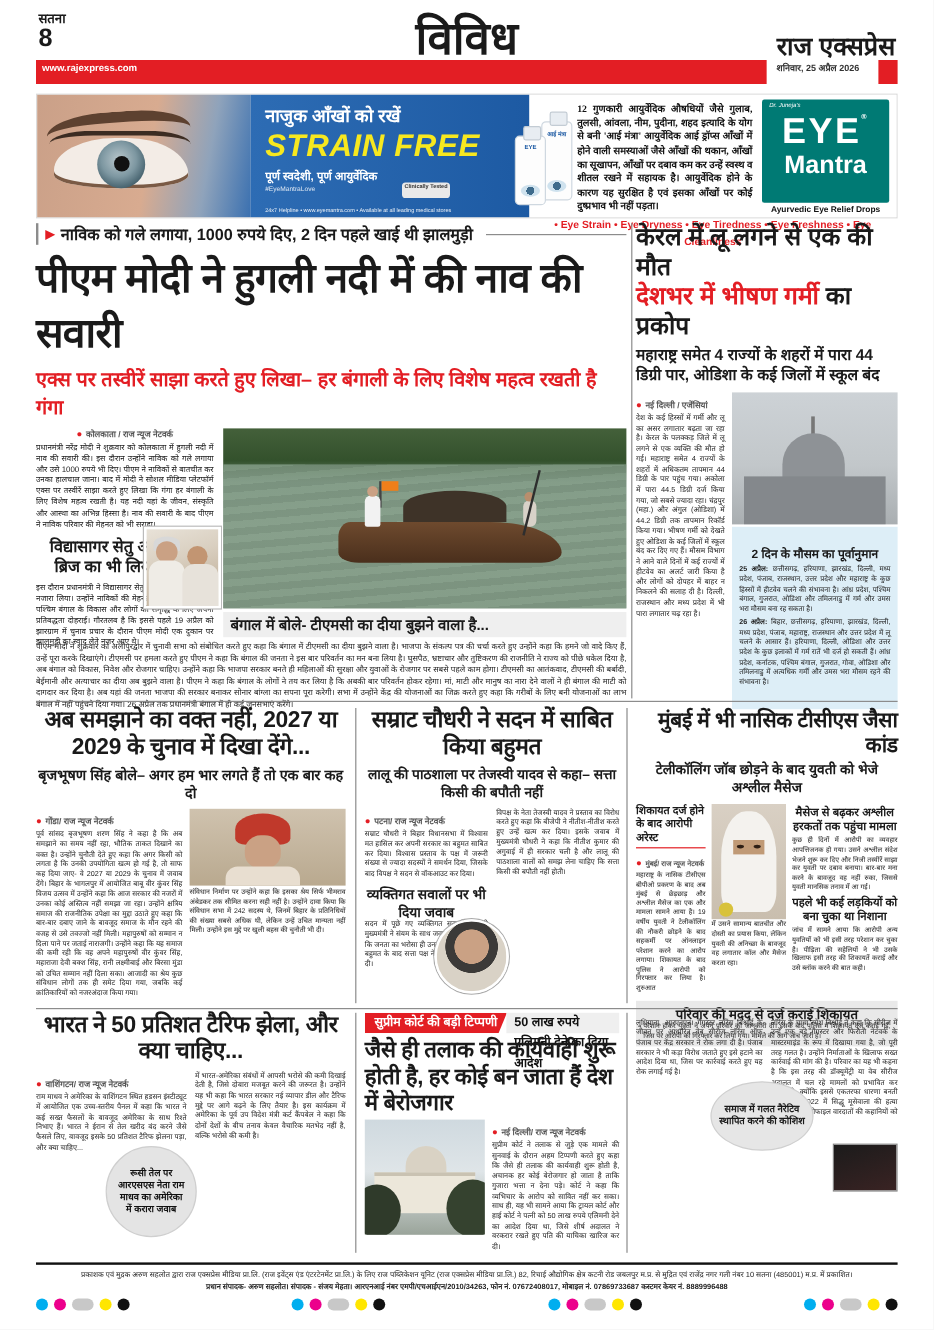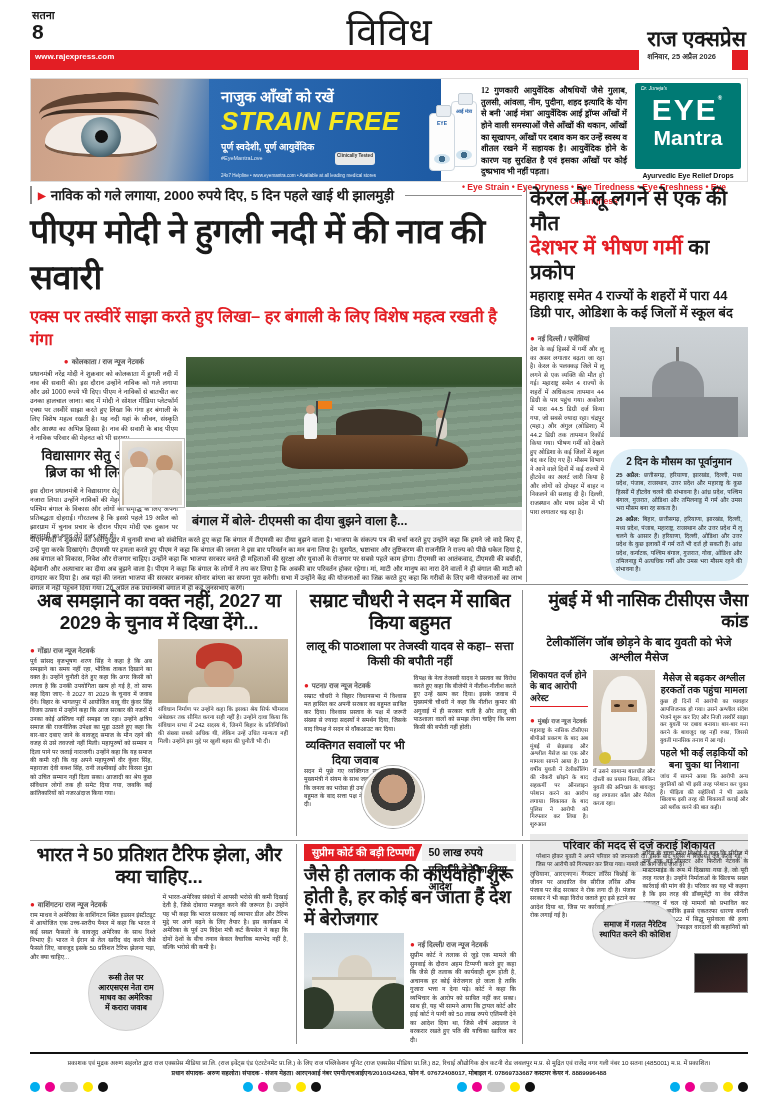--- a/index.html
+++ b/index.html
@@ -6,21 +6,21 @@
   html,body { background:#f2f2f2; }
   .page { position:relative; width:778px; height:1108px; background:#fff; margin:0 auto;
           font-family:"Liberation Sans", sans-serif; color:#1a1a1a; overflow:hidden; }
   .rule-h { position:absolute; background:#8c8c8c; height:1px; }
   .rule-v { position:absolute; background:#8c8c8c; width:1px; }
 
   
   .mast-city { position:absolute; top:7px; left:32px; font-size:11px; font-weight:700; }
   .mast-page { position:absolute; top:20px; left:32px; font-size:21px; font-weight:800; }
   .mast-section { position:absolute; top:4px; left:0; right:0; text-align:center;
-                  font-size:38px; font-weight:400; font-family:"Liberation Serif", serif; }
+                  font-size:38px; font-weight:700; font-family:"Liberation Serif", serif; }
   .mast-brand { position:absolute; top:24px; right:32px; font-size:21px; font-weight:800; }
   .mast-bar { position:absolute; top:50px; left:30px; right:30px; height:20px; display:flex; align-items:stretch; }
   .mast-bar .site { flex:1; background:#e31e24; color:#fff; font-size:8px; font-weight:700; line-height:13px; padding-left:5px; }
   .mast-bar .date { background:#fff; color:#333; font-size:7.5px; font-weight:700; line-height:13px; padding:0 8px; }
   .mast-bar .sq { width:16px; margin-left:8px; background:#e31e24; }
 
   
   .ad { position:absolute; top:78px; left:30px; width:718px; height:104px; display:flex; border:1px solid #dcdcdc; }
   .ad-photo { position:relative; width:178px; background:linear-gradient(100deg,#caa088 0%,#d8ab90 52%,#8fa3bb 78%,#3a70b0 100%); overflow:hidden; }
   .brow { position:absolute; left:8px; top:14px; width:120px; height:34px; border-top:9px solid #5d4130; border-radius:50%/60%; transform:rotate(-4deg); }
@@ -97,21 +97,21 @@
   .heat-hl { font-size:20.5px; font-weight:800; line-height:1.2; }
   .heat-hl .red { color:#e31e24; }
   .heat-sub { font-size:13px; font-weight:700; margin-top:4px; line-height:1.3; }
   .heat-row { display:flex; gap:6px; margin-top:5px; }
   .heat-colL { width:74px; }
   .heat-colR { flex:1; }
   .heat-photo { position:relative; width:100%; height:110px; overflow:hidden; background:linear-gradient(180deg,#cdd2d6 0%,#c2c7ca 55%,#a9aeb1 100%); }
   .hp-dome { position:absolute; left:42px; top:34px; width:52px; height:52px; border-radius:50% 50% 0 0; background:#8e9296; }
   .hp-base { position:absolute; left:10px; top:70px; right:10px; height:40px; background:#84888c; }
   .hp-spire { position:absolute; left:66px; top:20px; width:3px; height:16px; background:#777; }
-  .weather-box { background:#ddeef7; margin-top:12px; padding:5px 6px;border-radius:23px; }
+  .weather-box { background:#ddeef7; margin-top:2px; padding:15px 6px; }
   .weather-title { font-size:10px; font-weight:800; text-align:center; margin-bottom:3px; }
   .weather-entry { font-size:5.9px; line-height:1.4; text-align:justify; color:#222; margin-bottom:3px; }
   .weather-entry b { font-weight:800; }
 
   
   .mid-hl { font-size:19px; font-weight:800; line-height:1.18; letter-spacing:-0.3px; }
   .mid-sub { font-size:12px; font-weight:700; margin-top:4px; line-height:1.3; }
   .brij { position:absolute; top:590px; left:30px; width:258px; height:246px; }
   .brij-hl { text-align:center; }
   .brij-sub { text-align:center; }
@@ -173,21 +173,21 @@
   .div-photo { position:relative; width:100px; height:96px; overflow:hidden; background:linear-gradient(180deg,#cfd9df 0%,#dfe5e8 45%,#9aa49a 100%); }
   .dp-dome { position:absolute; left:34px; top:22px; width:34px; height:34px; border-radius:50% 50% 0 0; background:#d9d2c4; }
   .dp-block { position:absolute; left:8px; top:44px; right:8px; height:34px; background:#ece7da; border-top:3px solid #c9c2b2; }
   .dp-tree1 { position:absolute; left:-10px; top:54px; width:40px; height:44px; border-radius:50%; background:#2f3a2a; }
   .dp-tree2 { position:absolute; right:-12px; top:50px; width:44px; height:48px; border-radius:50%; background:#35422f; }
   .div-coltxt { flex:1; }
   .lawrence { position:absolute; top:844px; left:530px; width:218px; height:200px; }
   .law-hl { font-family:"Liberation Serif", serif; font-size:20px; font-weight:700; line-height:1.2; text-align:center; letter-spacing:-0.3px; }
   .law-hl .red { color:#e31e24; }
   .law-sub { font-size:11.5px; font-weight:700; text-align:center; margin-top:4px; line-height:1.3; }
-  .law-cols { position:relative; display:flex; gap:7px; margin-top:5px;align-items:center; }
+  .law-cols { position:relative; display:flex; gap:7px; margin-top:5px; }
   .law-cols .c { flex:1; }
   .law-oval { position:absolute; left:62px; top:52px; width:86px; height:58px; border-radius:50%; background:#e6e6e6; border:1px solid #cfcfcf;
               display:flex; align-items:center; justify-content:center; text-align:center; font-size:8px; font-weight:800; line-height:1.3; padding:6px; }
   .law-still { position:absolute; right:0; top:104px; width:54px; height:40px; background:linear-gradient(160deg,#1b1b1b,#3a2323); border:1px solid #888; }
 
   
   .foot-line { position:absolute; top:1052px; left:30px; right:30px; height:1.5px; background:#111; }
   .imprint { position:absolute; left:40px; right:40px; text-align:center; font-size:6.2px; color:#222; line-height:1.5; }
   .imp1 { top:1058px; }
   .imp2 { top:1068px; font-weight:700; }
@@ -250,21 +250,21 @@
           <div class="ad-sub">Ayurvedic Eye Relief Drops</div>
         </div>
       </div>
       <div class="ad-benefits">• Eye Strain • Eye Dryness • Eye Tiredness • Eye Freshness • Eye Cleanliness</div>
     </div>
   </div>
 
   <section class="lead">
     <div class="kicker">
       <span class="arr">▶</span>
-      <span>नाविक को गले लगाया, 2000 रुपये दिए, 5 दिन पहले खाई थी झालमुड़ी</span>
+      <span>नाविक को गले लगाया, 1000 रुपये दिए, 2 दिन पहले खाई थी झालमुड़ी</span>
       <span class="tail"></span>
     </div>
     <h1 class="lead-hl">पीएम मोदी ने हुगली नदी में की नाव की सवारी</h1>
     <div class="lead-sub">एक्स पर तस्वीरें साझा करते हुए लिखा– हर बंगाली के लिए विशेष महत्व रखती है गंगा</div>
     <div class="lead-grid">
       <div class="lead-left">
         <span class="byline"><span class="dot">●</span><span>कोलकाता / राज न्यूज नेटवर्क</span></span>
         <p class="small">प्रधानमंत्री नरेंद्र मोदी ने शुक्रवार को कोलकाता में हुगली नदी में नाव की सवारी की। इस दौरान उन्होंने नाविक को गले लगाया और उसे 1000 रुपये भी दिए। पीएम ने नाविकों से बातचीत कर उनका हालचाल जाना। बाद में मोदी ने सोशल मीडिया प्लेटफॉर्म एक्स पर तस्वीरें साझा करते हुए लिखा कि गंगा हर बंगाली के लिए विशेष महत्व रखती है। यह नदी यहां के जीवन, संस्कृति और आस्था का अभिन्न हिस्सा है। नाव की सवारी के बाद पीएम ने नाविक परिवार की मेहनत को भी सराहा।</p>
         <div class="substory-hl">विद्यासागर सेतु और हावड़ा ब्रिज का भी लिया नजारा</div>
         <p class="small">इस दौरान प्रधानमंत्री ने विद्यासागर सेतु और हावड़ा ब्रिज का भी नजारा लिया। उन्होंने नाविकों की मेहनत की सराहना करते हुए पश्चिम बंगाल के विकास और लोगों की समृद्धि के लिए अपनी प्रतिबद्धता दोहराई। गौरतलब है कि इससे पहले 19 अप्रैल को झारग्राम में चुनाव प्रचार के दौरान पीएम मोदी एक दुकान पर झालमुड़ी का स्वाद लेते नजर आए थे।</p>
@@ -314,20 +314,21 @@
           <div class="weather-entry"><b>26 अप्रैल:</b> <span>बिहार, छत्तीसगढ़, हरियाणा, झारखंड, दिल्ली, मध्य प्रदेश, पंजाब, महाराष्ट्र, राजस्थान और उत्तर प्रदेश में लू चलने के आसार हैं। हरियाणा, दिल्ली, ओडिशा और उत्तर प्रदेश के कुछ इलाकों में गर्म रातें भी दर्ज हो सकती हैं। आंध्र प्रदेश, कर्नाटक, पश्चिम बंगाल, गुजरात, गोवा, ओडिशा और तमिलनाडु में अत्यधिक गर्मी और उमस भरा मौसम रहने की संभावना है।</span></div>
         </div>
       </div>
     </div>
   </section>
 
   <div class="rule-h" style="left:30px; right:30px; top:584px;"></div>
 
   <section class="brij">
     <div class="mid-hl brij-hl">अब समझाने का वक्त नहीं, 2027 या 2029 के चुनाव में दिखा देंगे...</div>
+    <div class="mid-sub brij-sub">बृजभूषण सिंह बोले– अगर हम भार लगते हैं तो एक बार कह दो</div>
     <div class="brij-grid">
       <div class="brij-txt">
         <span class="byline"><span class="dot">●</span><span>गोंडा/ राज न्यूज नेटवर्क</span></span>
         <p class="small" style="font-size:6px">पूर्व सांसद बृजभूषण शरण सिंह ने कहा है कि अब समझाने का समय नहीं रहा, भौतिक ताकत दिखाने का वक्त है। उन्होंने चुनौती देते हुए कहा कि अगर किसी को लगता है कि उनकी उपयोगिता खत्म हो गई है, तो साफ कह दिया जाए- वे 2027 या 2029 के चुनाव में जवाब देंगे। बिहार के भागलपुर में आयोजित बाबू वीर कुंवर सिंह विजय उत्सव में उन्होंने कहा कि आज सरकार की नजरों में उनका कोई अस्तित्व नहीं समझा जा रहा। उन्होंने क्षत्रिय समाज की राजनीतिक उपेक्षा का मुद्दा उठाते हुए कहा कि बार-बार दबाए जाने के बावजूद समाज के मौन रहने की वजह से उसे तवज्जो नहीं मिली। महापुरुषों को सम्मान न दिला पाने पर जताई नाराजगी। उन्होंने कहा कि यह समाज की कमी रही कि वह अपने महापुरुषों वीर कुंवर सिंह, महाराजा देवी बक्श सिंह, रानी लक्ष्मीबाई और बिरसा मुंडा को उचित सम्मान नहीं दिला सका। आजादी का श्रेय कुछ संविधान लोगों तक ही समेट दिया गया, जबकि कई क्रांतिकारियों को नजरअंदाज किया गया।</p>
       </div>
       <div class="brij-right">
         <div class="brij-photo">
           <div class="bp-turban"></div>
           <div class="bp-face"></div>
           <div class="bp-torso"></div>

